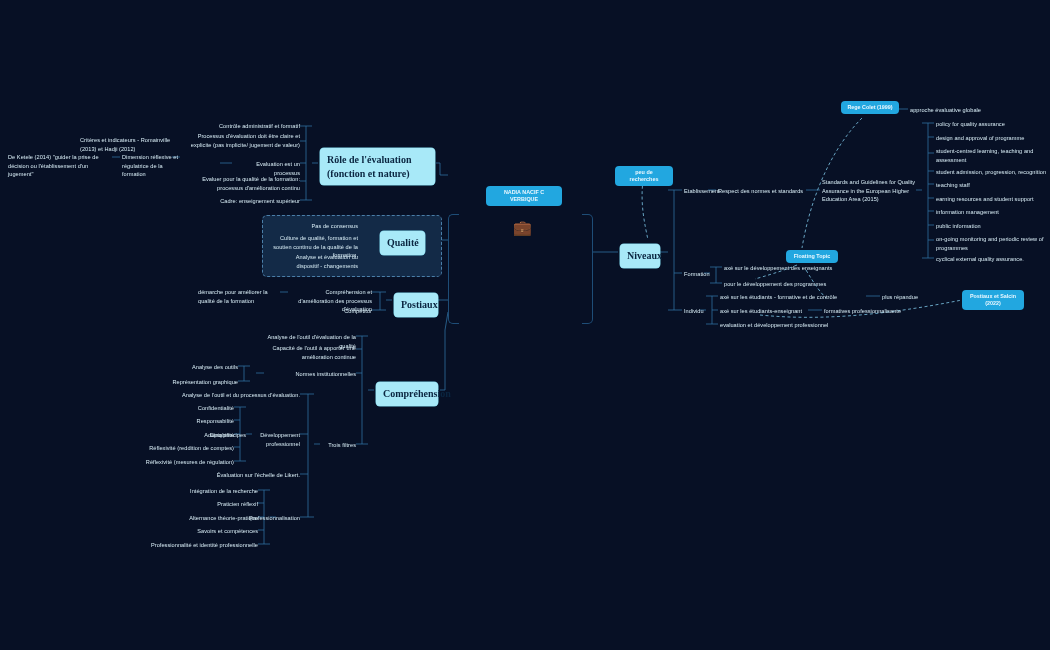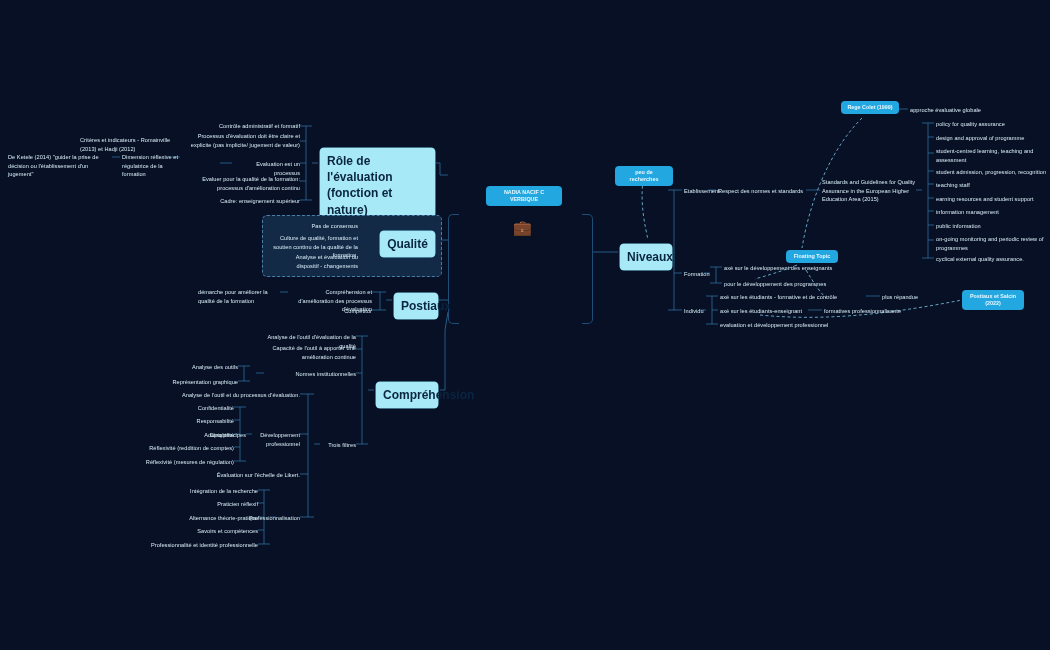--- a/index.html
+++ b/index.html
@@ -18,24 +18,25 @@
   .leaf{
     color:#d9eef7;font-size:5.6px;line-height:1.55;
     letter-spacing:.05px;
   }
   .leaf.r{text-align:right;}
   .leaf.l{text-align:left;}
 
   .branch{
     background:#a8e9f8;color:#0a2540;
     border-radius:4px;
-    font-size:12px;font-weight:bold;
+    font-size:10px;font-weight:bold;
     padding:5px 7px;
     line-height:1.35;
     box-shadow:0 0 0 .5px #7fd6ec;
+    font-family:Liberation Serif, serif;
   }
   .pill{
     background:#22a7e0;color:#eaf8ff;
     border-radius:4px;
     font-size:5.4px;font-weight:bold;
     padding:3px 6px;text-align:center;
     line-height:1.3;
   }
 
   
@@ -192,21 +193,21 @@
   <div class="node leaf r" style="left:205px;top:122px;width:95px;">Contrôle administratif et formatif</div>
   <div class="node leaf r" style="left:190px;top:132px;width:110px;">Processus d'évaluation doit être claire et explicite (pas implicite/ jugement de valeur)</div>
   <div class="node leaf r" style="left:232px;top:160px;width:68px;">Evaluation est un processus</div>
   <div class="node leaf r" style="left:198px;top:175px;width:102px;">Evaluer pour la qualité de la formation: processus d'amélioration continu</div>
   <div class="node leaf r" style="left:218px;top:197px;width:82px;">Cadre: enseignement supérieur</div>
   <div class="node leaf l" style="left:122px;top:153px;width:62px;">Dimension réflexive et régulatrice de la formation</div>
   <div class="node leaf l" style="left:80px;top:136px;width:92px;">Critères et indicateurs - Romainville (2013) et Hadji (2012)</div>
   <div class="node leaf l" style="left:8px;top:153px;width:104px;">De Ketele (2014) "guider la prise de décision ou l'établissement d'un jugement"</div>
 
   <div id="qgroup"></div>
-  <div class="node branch" style="left:380px;top:231px;width:55px;text-align:center;">Qualité</div>
+  <div class="node branch" style="left:380px;top:231px;width:45px;text-align:center;">Qualité</div>
   <div class="node leaf r" style="left:288px;top:222px;width:70px;">Pas de consensus</div>
   <div class="node leaf r" style="left:268px;top:234px;width:90px;">Culture de qualité, formation et soutien continu de la qualité de la formation.</div>
   <div class="node leaf r" style="left:278px;top:253px;width:80px;">Analyse et évaluation du dispositif - changements</div>
 
   <div class="node branch" style="left:394px;top:293px;width:44px;text-align:center;">Postiaux</div>
   <div class="node leaf r" style="left:290px;top:288px;width:82px;">Compréhension et d'amélioration des processus d'évaluation</div>
   <div class="node leaf r" style="left:330px;top:307px;width:42px;">Competitor</div>
   <div class="node leaf l" style="left:198px;top:288px;width:82px;">démarche pour améliorer la qualité de la formation</div>
 
   <div class="node branch" style="left:376px;top:382px;width:62px;text-align:center;">Compréhension</div>
@@ -228,21 +229,21 @@
   <div class="node leaf r" style="left:150px;top:431px;width:84px;">Adaptabilité</div>
   <div class="node leaf r" style="left:120px;top:444px;width:114px;">Réflexivité (reddition de comptes)</div>
   <div class="node leaf r" style="left:118px;top:458px;width:116px;">Réflexivité (mesures de régulation)</div>
 
   <div class="node leaf r" style="left:178px;top:487px;width:80px;">Intégration de la recherche</div>
   <div class="node leaf r" style="left:198px;top:500px;width:60px;">Praticien réflexif</div>
   <div class="node leaf r" style="left:168px;top:514px;width:90px;">Alternance théorie-pratique</div>
   <div class="node leaf r" style="left:186px;top:527px;width:72px;">Savoirs et compétences</div>
   <div class="node leaf r" style="left:140px;top:541px;width:118px;">Professionnalité et identité professionnelle</div>
 
-  <div class="node branch" style="left:620px;top:244px;width:52px;text-align:center;">Niveaux</div>
+  <div class="node branch" style="left:620px;top:244px;width:40px;text-align:center;">Niveaux</div>
   <div class="node leaf l" style="left:684px;top:187px;width:56px;">Etablissement</div>
   <div class="node leaf l" style="left:718px;top:187px;width:90px;">Respect des normes et standards</div>
   <div class="node leaf l" style="left:822px;top:178px;width:94px;">Standards and Guidelines for Quality Assurance in the European Higher Education Area (2015)</div>
 
   <div class="node leaf l" style="left:684px;top:270px;width:46px;">Formation</div>
   <div class="node leaf l" style="left:724px;top:264px;width:110px;">axé sur le développement des enseignants</div>
   <div class="node leaf l" style="left:724px;top:280px;width:110px;">pour le développement des programmes</div>
 
   <div class="node leaf l" style="left:684px;top:307px;width:40px;">Individu</div>
   <div class="node leaf l" style="left:720px;top:293px;width:146px;">axé sur les étudiants - formative et de contrôle</div>

